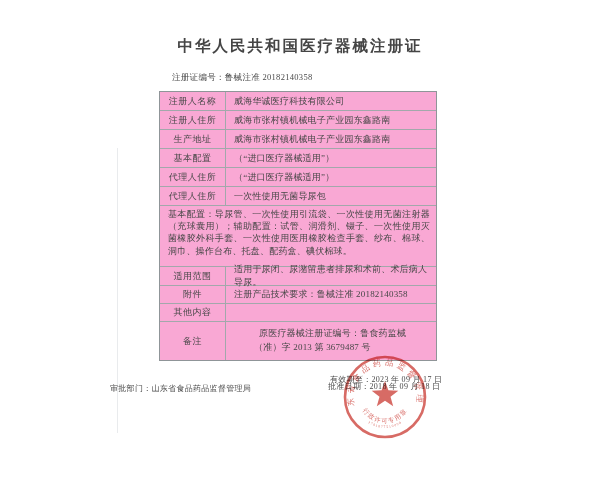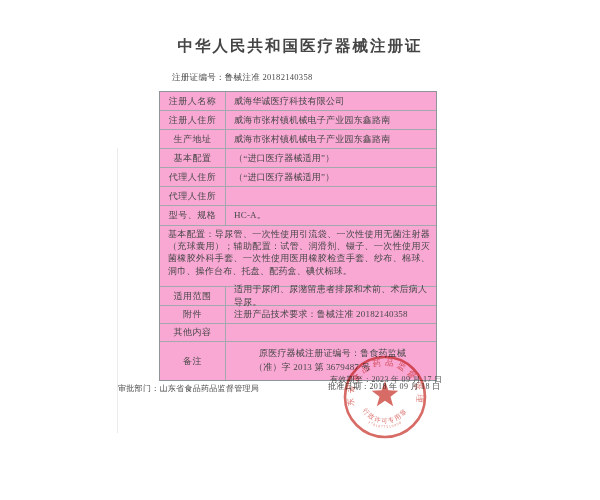--- a/index.html
+++ b/index.html
@@ -32,21 +32,21 @@
   .tvalue{
     flex:1;display:flex;align-items:center;
     padding-left:8px;font-size:9px;color:#474747;letter-spacing:.2px;
   }
   .tvalue.multiline{
     display:block;padding:2px 6px 2px 8px;line-height:12.2px;text-align:justify;
   }
   .tvalue.remark{
     display:block;padding:4px 6px 2px 8px;line-height:14px;text-indent:5px;
   }
-  .footer-left{position:absolute;left:110px;top:383px;font-size:8px;color:#4a4a4a;letter-spacing:.3px;margin-left:8px;}
+  .footer-left{position:absolute;left:110px;top:383px;font-size:8px;color:#4a4a4a;letter-spacing:.3px;}
   .footer-date1{position:absolute;left:328px;top:381px;font-size:8px;color:#4a4a4a;letter-spacing:.3px;}
   .footer-date2{position:absolute;left:330px;top:374px;font-size:8px;color:#4a4a4a;letter-spacing:.3px;}
   .stamp{
     position:absolute;left:341px;top:353px;width:88px;height:88px;
     mix-blend-mode:multiply;opacity:.82;
   }
   .artifact-line{
     position:absolute;left:117px;top:148px;width:1px;height:285px;
     background:rgba(197,203,207,.38);
   }
@@ -78,24 +78,21 @@
     <div class="trow" style="height:19px">
       <div class="tlabel">基本配置</div>
       <div class="tvalue">（“进口医疗器械适用”）</div>
     </div>
     <div class="trow" style="height:19px">
       <div class="tlabel">代理人住所</div>
       <div class="tvalue">（“进口医疗器械适用”）</div>
     </div>
     <div class="trow" style="height:19px">
       <div class="tlabel">代理人住所</div>
-    </div>
-    <div class="trow" style="height:20px">
-      <div class="tlabel">型号、规格</div>
-      <div class="tvalue">HC-A。</div>
+      <div class="tvalue">一次性使用无菌导尿包</div>
     </div>
     <div class="trow" style="height:61px">
       <div class="tvalue multiline">基本配置：导尿管、一次性使用引流袋、一次性使用无菌注射器（充球囊用）；辅助配置：试管、润滑剂、镊子、一次性使用灭菌橡胶外科手套、一次性使用医用橡胶检查手套、纱布、棉球、洞巾、操作台布、托盘、配药盒、碘伏棉球。</div>
     </div>
     <div class="trow" style="height:19px">
       <div class="tlabel">适用范围</div>
       <div class="tvalue">适用于尿闭、尿潴留患者排尿和术前、术后病人导尿。</div>
     </div>
     <div class="trow" style="height:18px">
       <div class="tlabel">附件</div>

